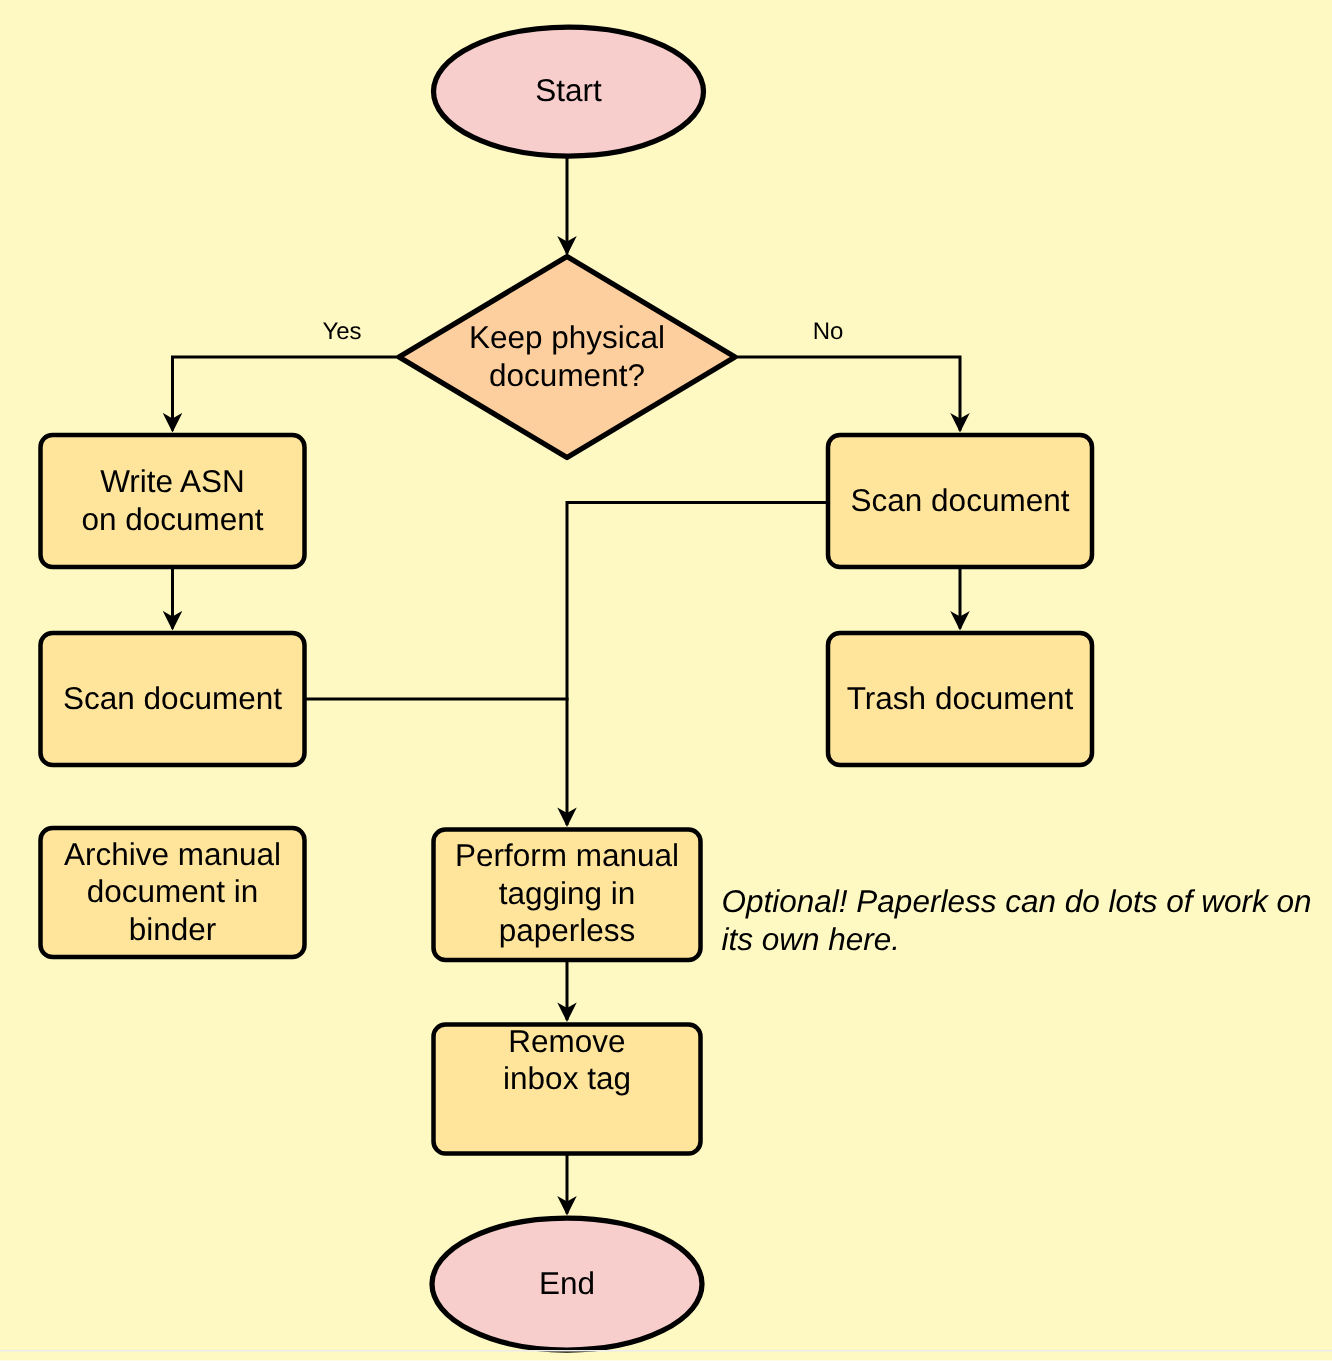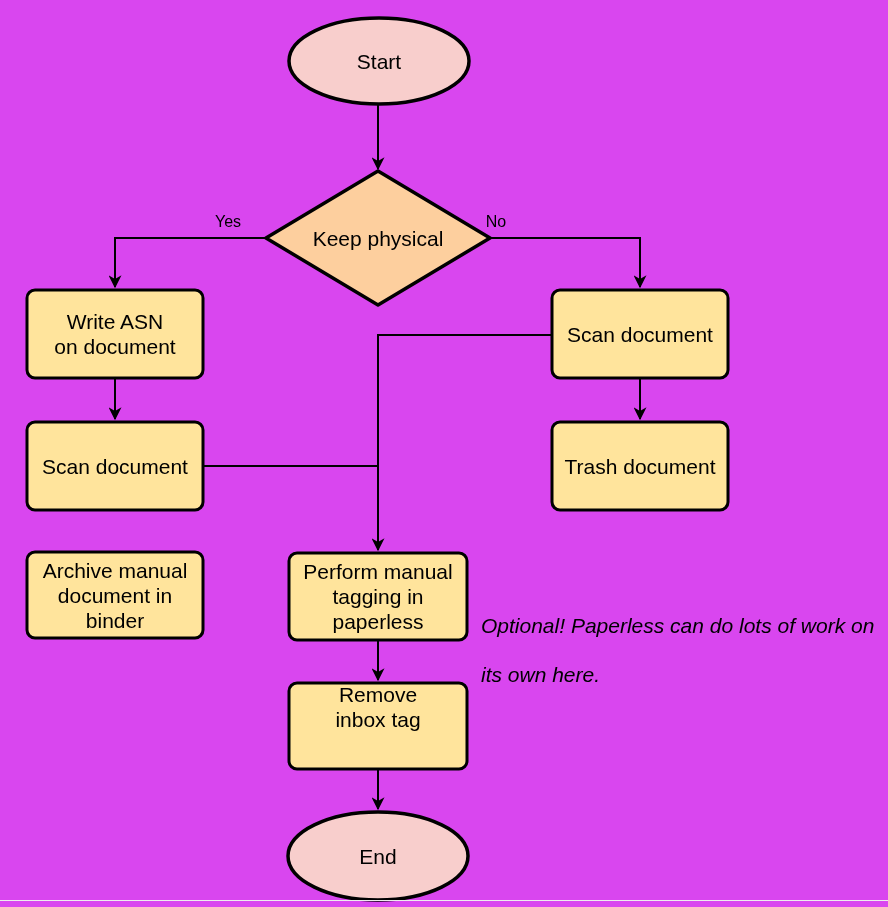--- a/index.html
+++ b/index.html
@@ -2,21 +2,21 @@
 <html><head>
 <meta charset="utf-8">
 <style>
   * { margin: 0; padding: 0; box-sizing: border-box; }
   html, body { background: #ffffff; }
   body { font-family: "Liberation Sans", sans-serif; }
   .canvas {
     position: relative;
     width: 888px;
     height: 907px;
-    background: #d946ef;
+    background: #fef9c3;
     overflow: hidden;
   }
   .canvas svg { position: absolute; left: 0; top: 0; }
   .node-label {
     position: absolute;
     transform: translate(-50%, -50%);
     text-align: center;
     font-size: 21px;
     line-height: 25px;
     color: #000000;
@@ -36,21 +36,21 @@
     position: absolute;
     left: 481px;
     top: 589px;
     font-size: 21px;
     font-style: italic;
     line-height: 25px;
     color: #000000;
     text-align: left;
     white-space: nowrap;
   }
-  .note-label span { display: block; margin-top: 24px; }
+  .note-label span { display: block; }
   .bottom-divider {
     position: absolute;
     left: 0;
     top: 900px;
     width: 888px;
     height: 1px;
     background: #ececec;
   }
 </style>
 </head>
@@ -99,20 +99,21 @@
       <ellipse cx="378" cy="856" rx="90" ry="44" stroke-width="3.5" fill="#f8cecc"></ellipse>
     </g>
   </svg>
 
   <div class="node-label" style="left:379px; top:61px">
     <span>Start</span>
   </div>
 
   <div class="node-label" style="left:378px; top:238px">
     <span>Keep physical</span>
+    <span>document?</span>
   </div>
 
   <div class="node-label" style="left:115px; top:334px">
     <span>Write ASN</span>
     <span>on document</span>
   </div>
 
   <div class="node-label" style="left:115px; top:466px">
     <span>Scan document</span>
   </div>
@@ -140,21 +141,21 @@
   <div class="node-label" style="left:378px; top:707px">
     <span>Remove</span>
     <span>inbox tag</span>
   </div>
 
   <div class="node-label" style="left:378px; top:856px">
     <span>End</span>
   </div>
 
   <div class="edge-label" style="left:228px; top:222px">Yes</div>
-  <div class="edge-label" style="left:496px; top:222px">No</div>
+  <div class="edge-label" style="left:552px; top:222px">No</div>
 
   <div class="note-label">
     <span>Optional! Paperless can do lots of work on</span>
     <span>its own here.</span>
   </div>
 
   <div class="bottom-divider"></div>
 
 </div>
 

